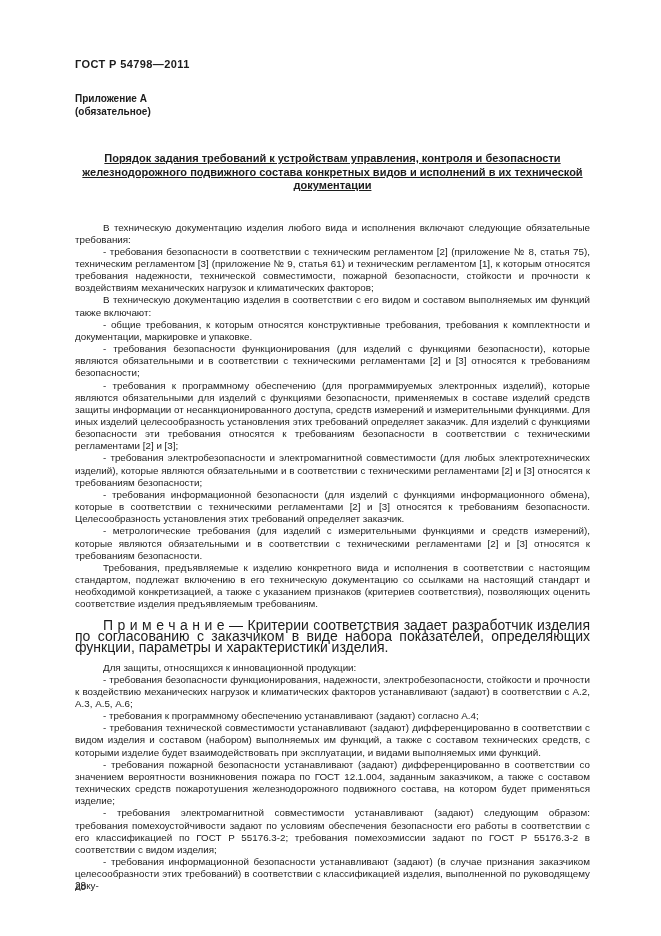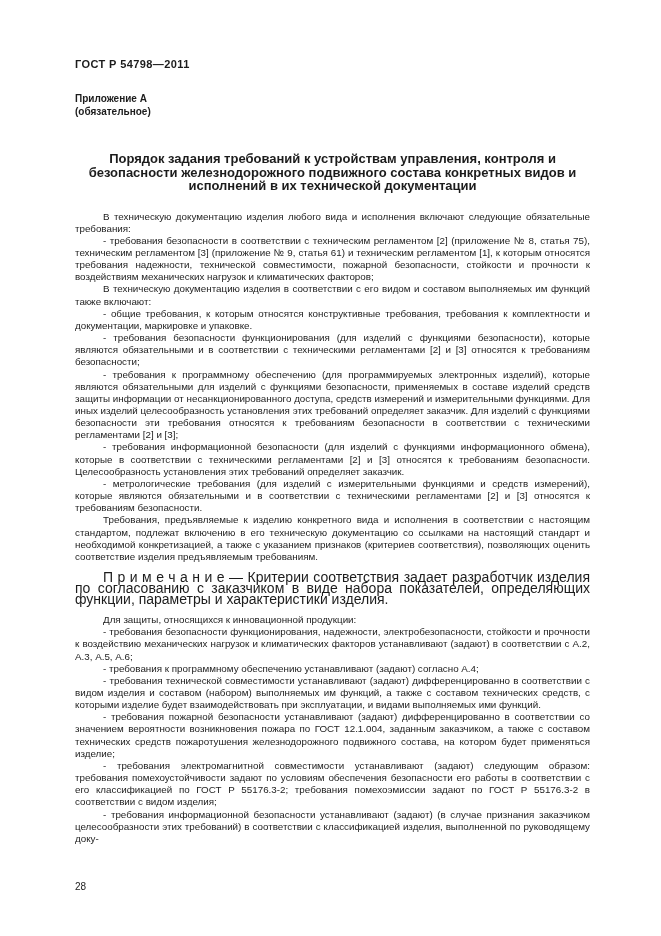--- a/index.html
+++ b/index.html
@@ -26,23 +26,24 @@
   }
   .appendix {
     font-weight: bold;
     font-size: 10px;
     line-height: 13px;
     margin-bottom: 34px;
   }
   .title {
     text-align: center;
     font-weight: bold;
-    font-size: 13px;
+    font-size: 11px;
     line-height: 13.5px;
-    margin: 0 6px 18px 6px;
+    margin: 0 6px 29px 6px;
+    text-decoration: underline;
   }
   .content {
     font-size: 9.8px;
     line-height: 12.15px;
   }
   .para {
     margin: 0;
     text-align: justify;
     text-indent: 28px;
   }
@@ -72,20 +73,21 @@
 
   <h1 class="title">Порядок задания требований к устройствам управления, контроля и безопасности железнодорожного подвижного состава конкретных видов и исполнений в их технической документации</h1>
 
   <div class="content">
     <p class="para">В техническую документацию изделия любого вида и исполнения включают следующие обязательные требования:</p>
     <p class="para">-  требования безопасности в соответствии с техническим регламентом [2] (приложение № 8, статья 75), техническим регламентом [3] (приложение № 9, статья 61) и техническим регламентом [1], к которым относятся требования надежности, технической совместимости, пожарной безопасности, стойкости и прочности к воздействиям механических нагрузок и климатических факторов;</p>
     <p class="para">В техническую документацию изделия в соответствии с его видом и составом выполняемых им функций также включают:</p>
     <p class="para">-  общие требования, к которым относятся конструктивные требования, требования к комплектности и документации, маркировке и упаковке.</p>
     <p class="para">-  требования безопасности функционирования (для изделий с функциями безопасности), которые являются обязательными и в соответствии с техническими регламентами [2] и [3] относятся к требованиям безопасности;</p>
     <p class="para">-  требования к программному обеспечению (для программируемых электронных изделий), которые являются обязательными для изделий с функциями безопасности, применяемых в составе изделий средств защиты информации от несанкционированного доступа, средств измерений и измерительными функциями. Для иных изделий целесообразность установления этих требований определяет заказчик. Для изделий с функциями безопасности эти требования относятся к требованиям безопасности в соответствии с техническими регламентами [2] и [3];</p>
+    <p class="para">-  требования электробезопасности и электромагнитной совместимости (для любых электротехнических изделий), которые являются обязательными и в соответствии с техническими регламентами [2] и [3] относятся к требованиям безопасности;</p>
     <p class="para">-  требования информационной безопасности (для изделий с функциями информационного обмена), которые в соответствии с техническими регламентами [2] и [3] относятся к требованиям безопасности. Целесообразность установления этих требований определяет заказчик.</p>
     <p class="para">-  метрологические требования (для изделий с измерительными функциями и средств измерений), которые являются обязательными и в соответствии с техническими регламентами [2] и [3] относятся к требованиям безопасности.</p>
     <p class="para">Требования, предъявляемые к изделию конкретного вида и исполнения в соответствии с настоящим стандартом, подлежат включению в его техническую документацию со ссылками на настоящий стандарт и необходимой конкретизацией, а также с указанием признаков (критериев соответствия), позволяющих оценить соответствие изделия предъявляемым требованиям.</p>
     <p class="para note">П р и м е ч а н и е — Критерии соответствия задает разработчик изделия по согласованию с заказчиком в виде набора показателей, определяющих функции, параметры и характеристики изделия.</p>
     <p class="para">Для защиты, относящихся к инновационной продукции:</p>
     <p class="para">-  требования безопасности функционирования, надежности, электробезопасности, стойкости и прочности к воздействию механических нагрузок и климатических факторов устанавливают (задают) в соответствии с А.2, А.3, А.5, А.6;</p>
     <p class="para">-  требования к программному обеспечению устанавливают (задают) согласно А.4;</p>
     <p class="para">-  требования технической совместимости устанавливают (задают) дифференцированно в соответствии с видом изделия и составом (набором) выполняемых им функций, а также с составом технических средств, с которыми изделие будет взаимодействовать при эксплуатации, и видами выполняемых ими функций.</p>
     <p class="para">-  требования пожарной безопасности устанавливают (задают) дифференцированно в соответствии со значением вероятности возникновения пожара по ГОСТ 12.1.004, заданным заказчиком, а также с составом технических средств пожаротушения железнодорожного подвижного состава, на котором будет применяться изделие;</p>
     <p class="para">-  требования электромагнитной совместимости устанавливают (задают) следующим образом: требования помехоустойчивости задают по условиям обеспечения безопасности его работы в соответствии с его классификацией по ГОСТ Р 55176.3-2; требования помехоэмиссии задают по ГОСТ Р 55176.3-2 в соответствии с видом изделия;</p>

